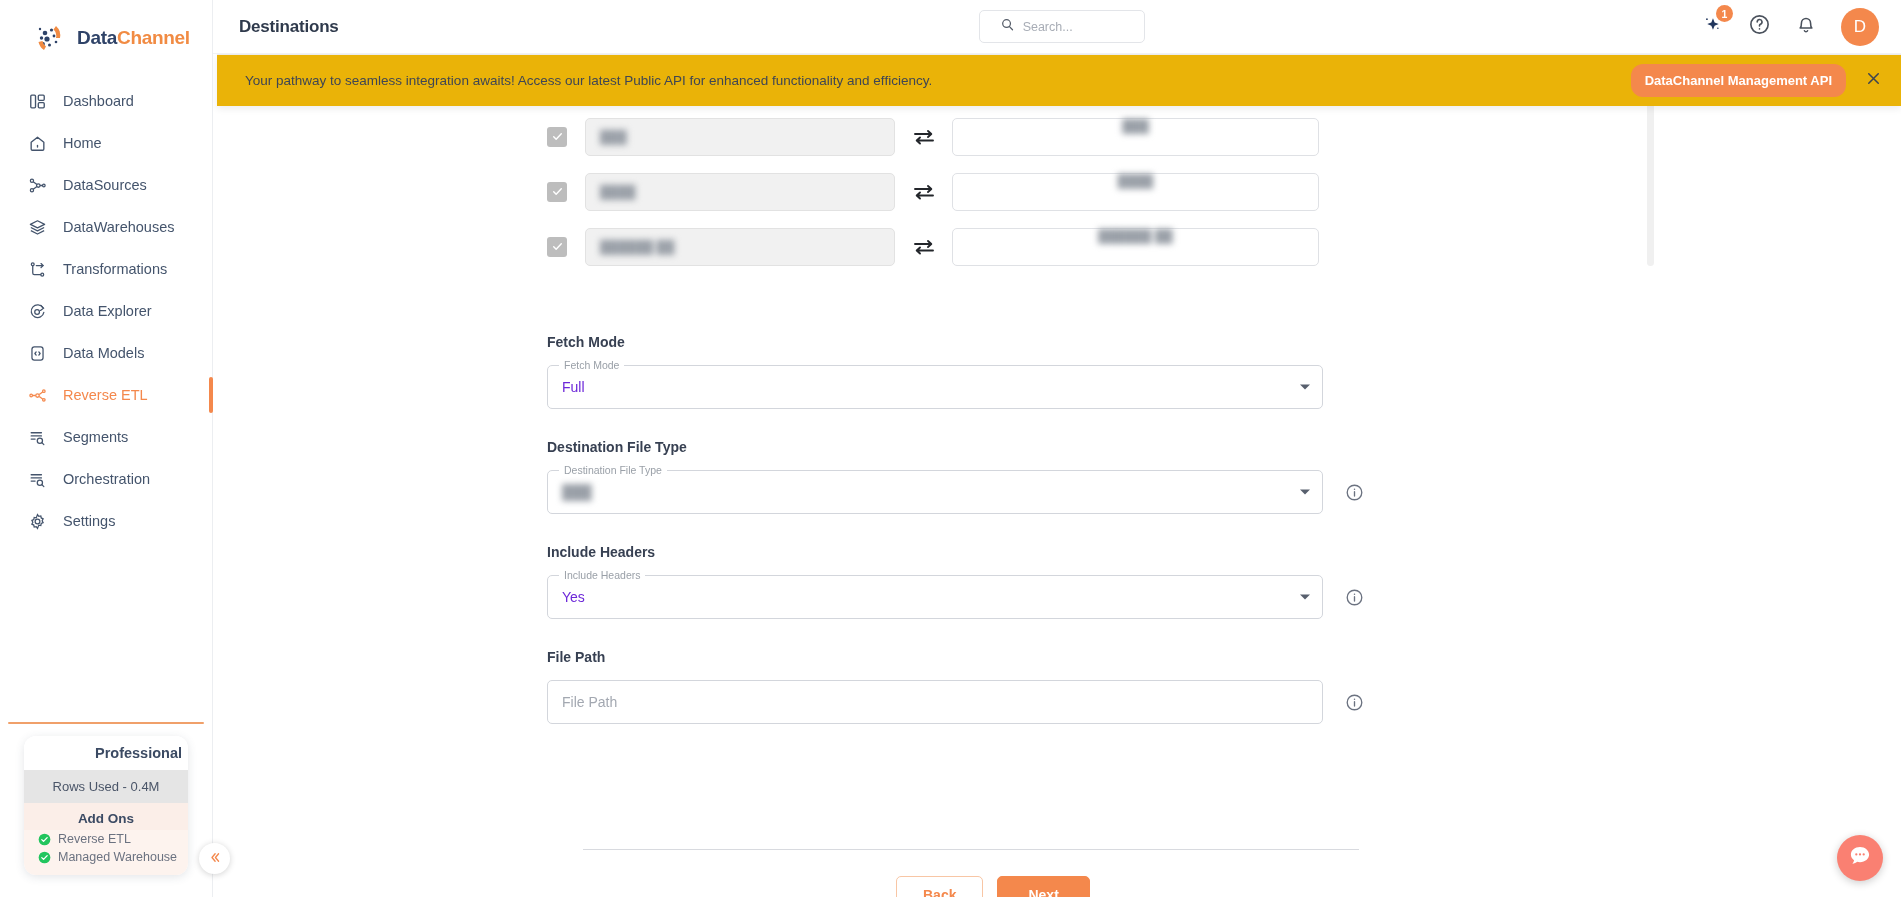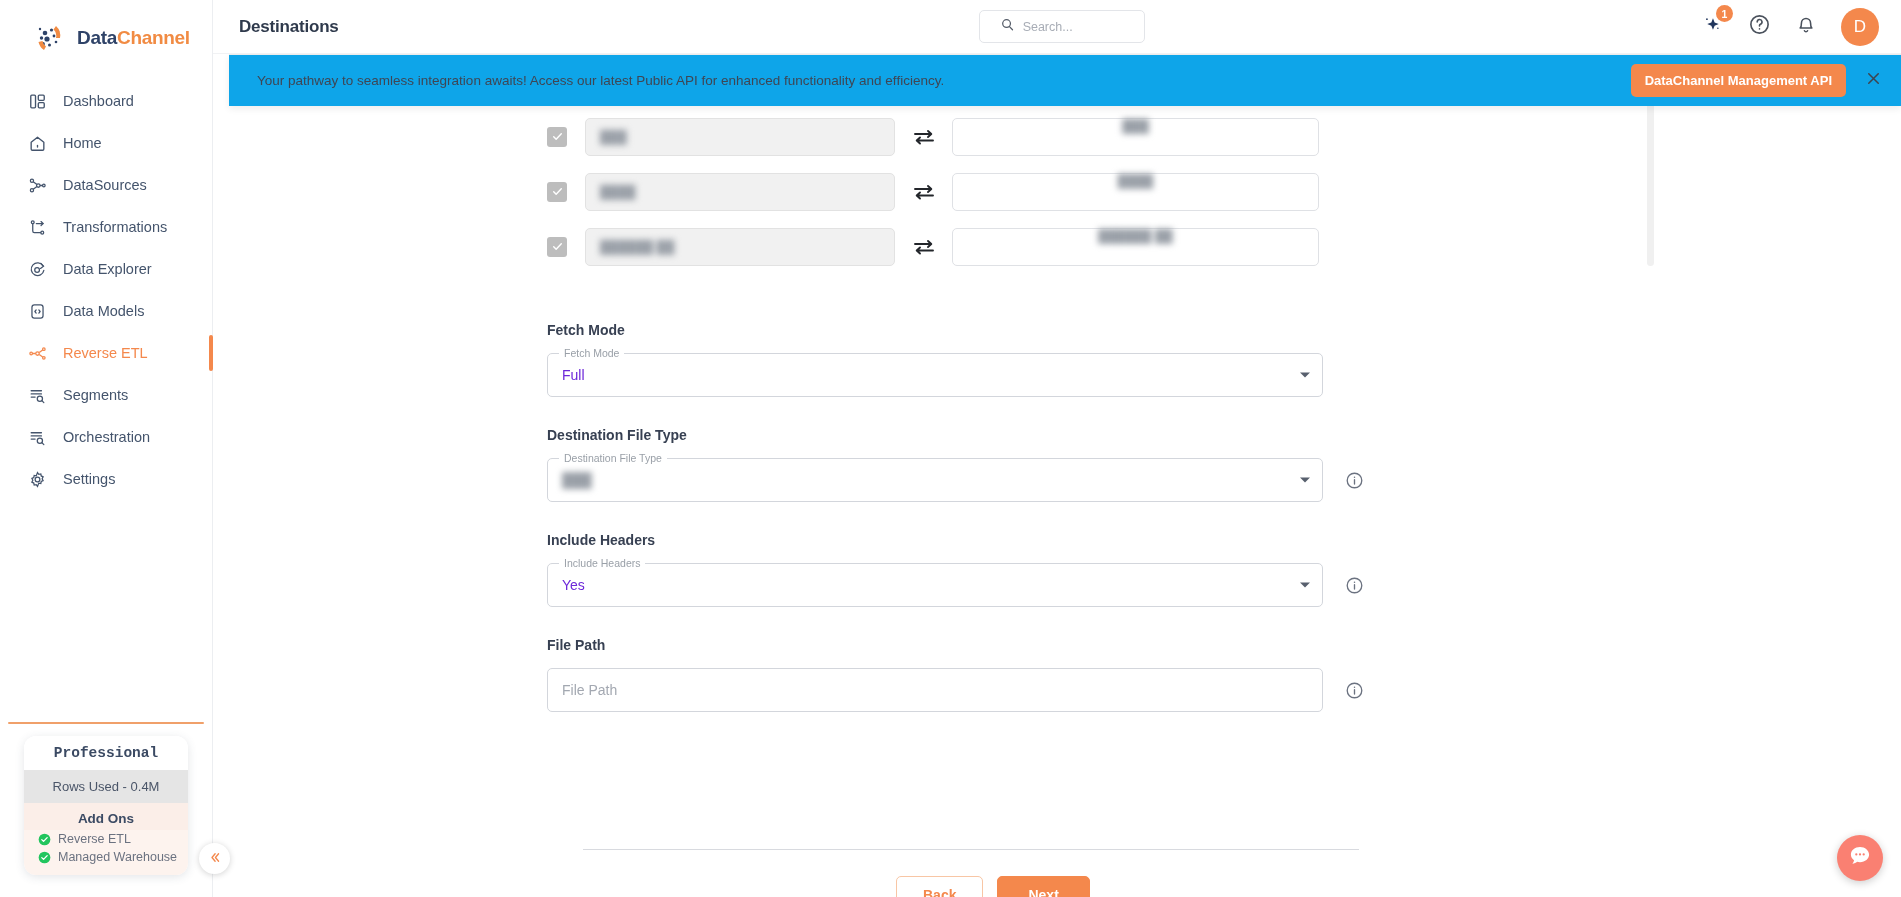--- a/index.html
+++ b/index.html
@@ -44,22 +44,22 @@
   }
 
   .plan-wrap { margin-top: auto; padding: 0 24px 22px 24px; }
   .plan-divider { height: 2px; background: #f0a06a; margin: 0 -16px 12px -16px; border-radius: 2px; }
   .plan-card {
     border-radius: 12px; overflow: hidden;
     box-shadow: 0 2px 10px rgba(60,70,90,.14);
     background: #fff;
   }
   .plan-title {
-    text-align: center; font-size: 14.5px; font-weight: 700; color: #3b4a63;
-    padding: 9px 6px; background: #ffffff; font-family: Liberation Mono, monospace;
+    text-align: right; font-size: 14.5px; font-weight: 700; color: #3b4a63;
+    padding: 9px 6px; background: #ffffff;
   }
   .plan-rows {
     text-align: center; font-size: 13px; color: #4a5568;
     padding: 9px 6px; background: #e5e5e5;
   }
   .plan-addons-head {
     text-align: center; font-size: 13.5px; font-weight: 700; color: #3b4a63;
     padding: 8px 6px 4px; background: #fbeee8;
   }
   .plan-addons { background: #fdf3ee; padding: 0 0 9px 14px; }
@@ -108,34 +108,34 @@
   }
   .avatar {
     width: 38px; height: 38px; border-radius: 50%;
     background: #f4884c; color: #fff;
     display: flex; align-items: center; justify-content: center;
     font-size: 17px; font-weight: 500; cursor: pointer;
   }
 
   
   .banner {
-    position: absolute; top: 54px; left: 16px; right: 0;
-    height: 52px; background: #0ea5e9;
+    position: absolute; top: 54px; left: 4px; right: 0;
+    height: 52px; background: #eab308;
     border-top: 1px solid #ececec;
     box-shadow: 0 3px 7px rgba(0,0,0,.07);
     display: flex; align-items: center;
     padding: 0 18px 0 28px;
     z-index: 3;
   }
   .banner-text { font-size: 13.5px; color: #3f4654; }
   .banner-cta {
     margin-left: auto;
     background: #f4884c; color: #fff;
     font-size: 13px; font-weight: 600;
-    padding: 9px 14px; border-radius: 5px; border: none;
+    padding: 9px 14px; border-radius: 12px; border: none;
     cursor: pointer; font-family: "Liberation Sans", sans-serif;
     white-space: nowrap;
   }
   .banner-close { margin-left: 18px; cursor: pointer; color: #3d4450; display:flex; }
 
   
   .content { flex: 1; overflow: hidden; position: relative; background: #fff; }
 
   
   .map-list {
@@ -277,20 +277,30 @@
             <circle cx="5" cy="6" r="2"></circle>
               <circle cx="5" cy="18" r="2"></circle>
             <circle cx="13" cy="12" r="2.2"></circle>
               <circle cx="20" cy="12" r="1.6"></circle>
             <path d="M6.6 7.2 11.3 10.8M6.6 16.8 11.3 13.2M15.2 12h3.2"></path>
           </svg>
         </span>
         <span>DataSources</span>
       </div>
 
+      <div class="nav-item">
+        <span class="ic">
+          <svg width="19" height="19" viewBox="0 0 24 24" fill="none" stroke="#44546c" stroke-width="1.6" stroke-linejoin="round">
+            <path d="M12 3.5 21 8l-9 4.5L3 8z"></path>
+            <path d="M3.6 12 12 16.2 20.4 12"></path>
+            <path d="M3.6 16 12 20.2 20.4 16"></path>
+          </svg>
+        </span>
+        <span>DataWarehouses</span>
+      </div>
 
       <div class="nav-item">
         <span class="ic">
           <svg width="19" height="19" viewBox="0 0 24 24" fill="none" stroke="#44546c" stroke-width="1.6" stroke-linecap="round">
             <circle cx="6" cy="5.5" r="1.8"></circle>
               <circle cx="18" cy="18.5" r="1.8"></circle>
             <path d="M6 7.5v9a2 2 0 0 0 2 2h8"></path>
             <path d="M16.5 4.5 19 7l-2.5 2.5"></path>
             <path d="M10.5 7H19"></path>
           </svg>
@@ -549,21 +559,21 @@
               <span class="blur-text">██████ ██</span>
             </span>
           </div>
         </div>
 
         <div class="map-scrollbar">
           <div class="thumb"></div>
         </div>
       </div>
 
-      <div style="position:absolute; top:268px; left:334px;">
+      <div style="position:absolute; top:280px; left:334px;">
 
         <div class="field-block">
           <div class="field-label">Fetch Mode</div>
           <div class="field-row">
             <div class="mui">
               <span class="legend">Fetch Mode</span>
               <span class="val">Full</span>
               <span class="caret"></span>
             </div>
           </div>

